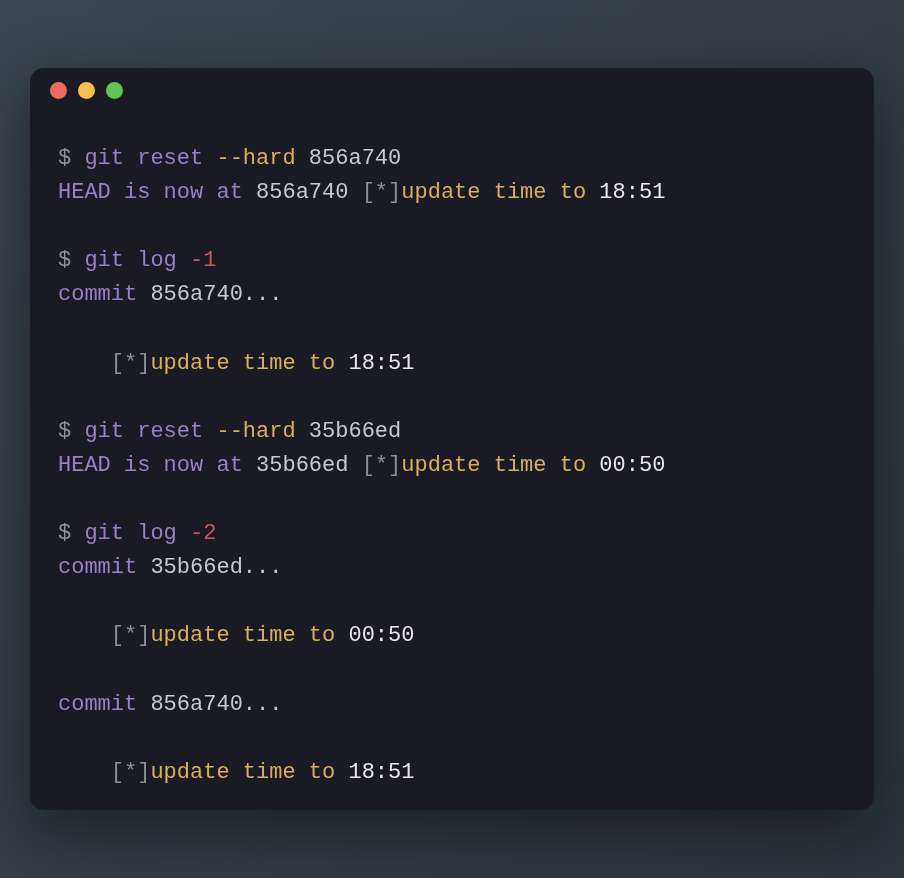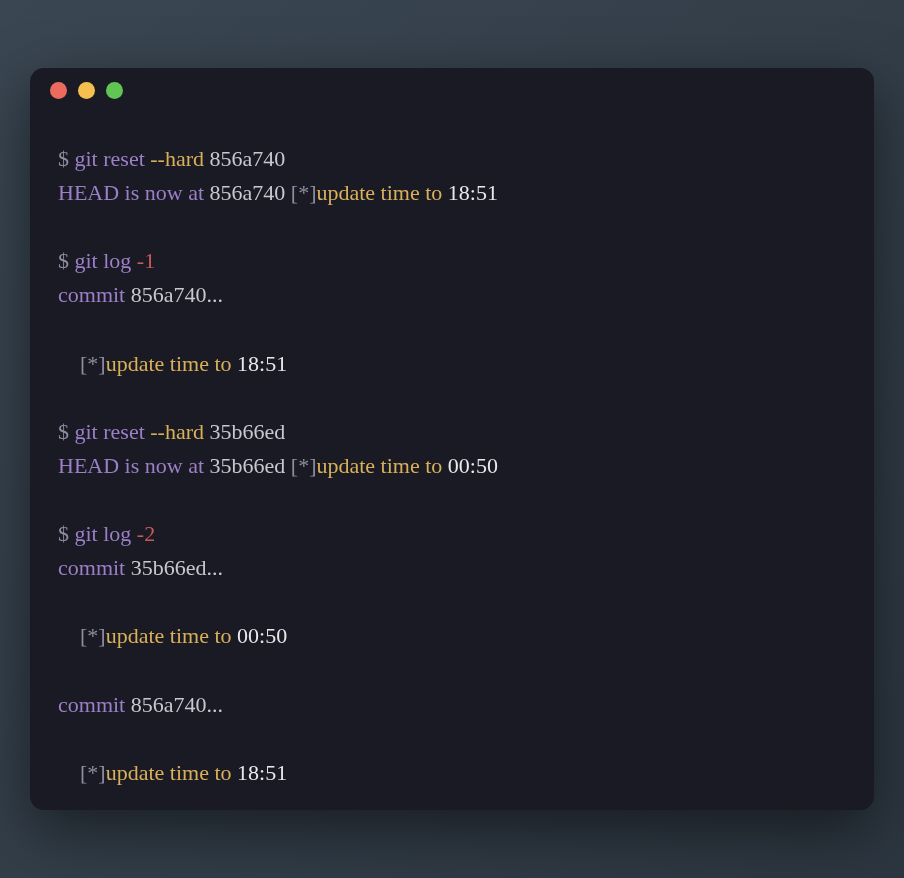--- a/index.html
+++ b/index.html
@@ -37,21 +37,21 @@
       width: 17px;
       height: 17px;
       border-radius: 50%;
     }
     .red { background: #ed6a5e; }
     .yellow { background: #f5bf4f; }
     .green { background: #61c554; }
     .terminal-content {
       flex: 1;
       padding: 30px 28px 20px 28px;
-      font-family: Liberation Serif, serif;
+      font-family: Liberation Mono, monospace;
       font-size: 22px;
       line-height: 1.55;
       color: #e0e0e6;
       white-space: pre;
     }
     .prompt { color: #8e8ea0; }
     .purple { color: #9b7fc7; }
     .yellow-txt { color: #d9b05a; }
     .red-txt { color: #c85a5a; }
     .gray-dim { color: #8e8ea0; }

